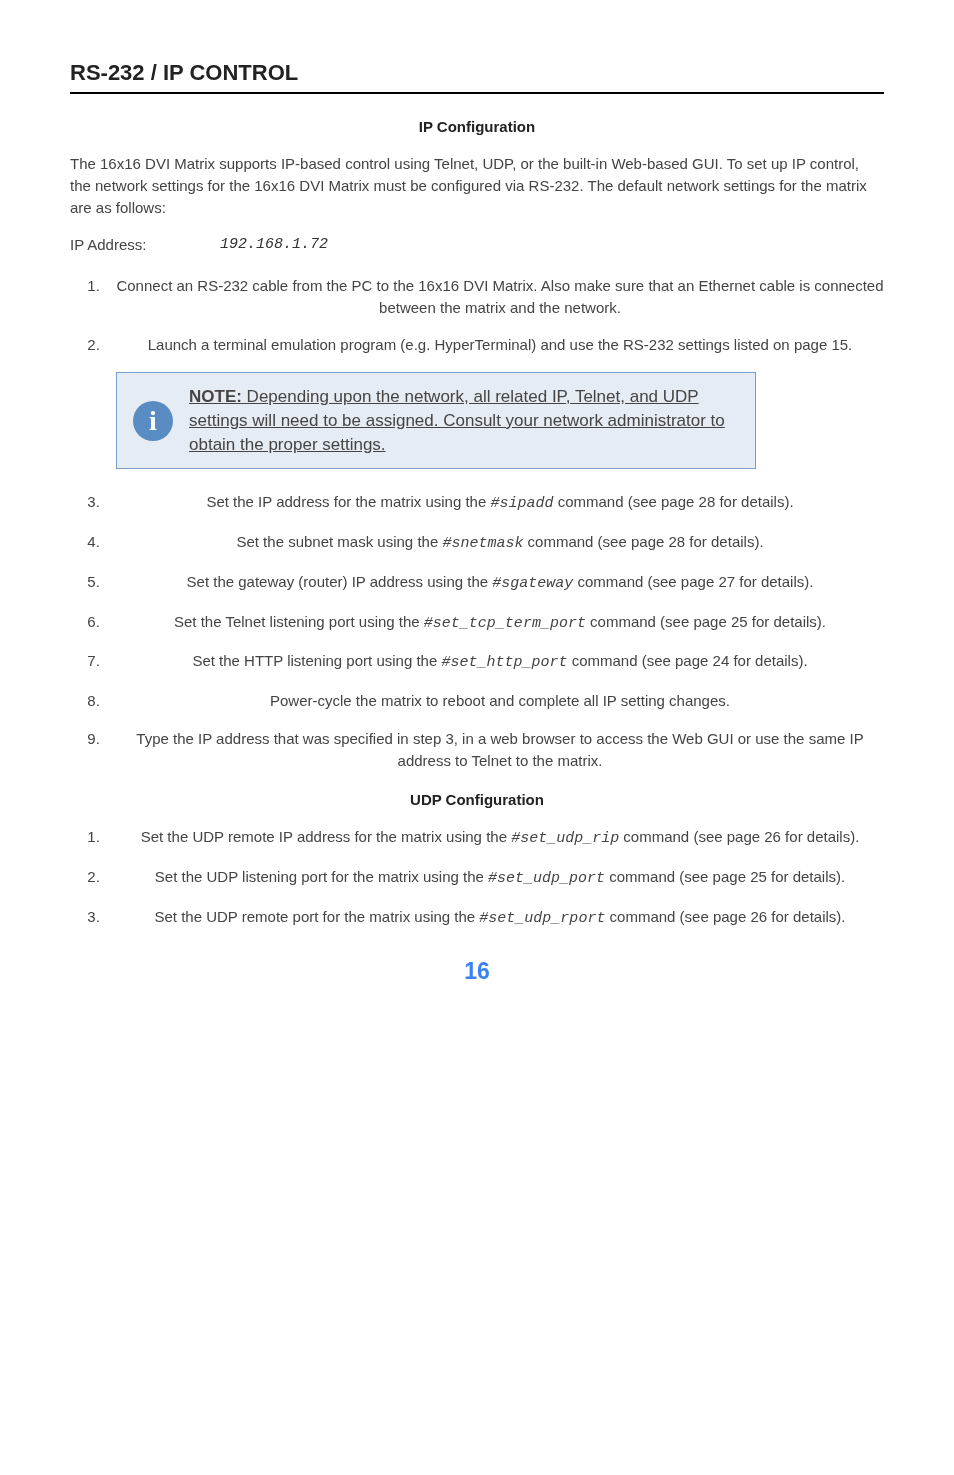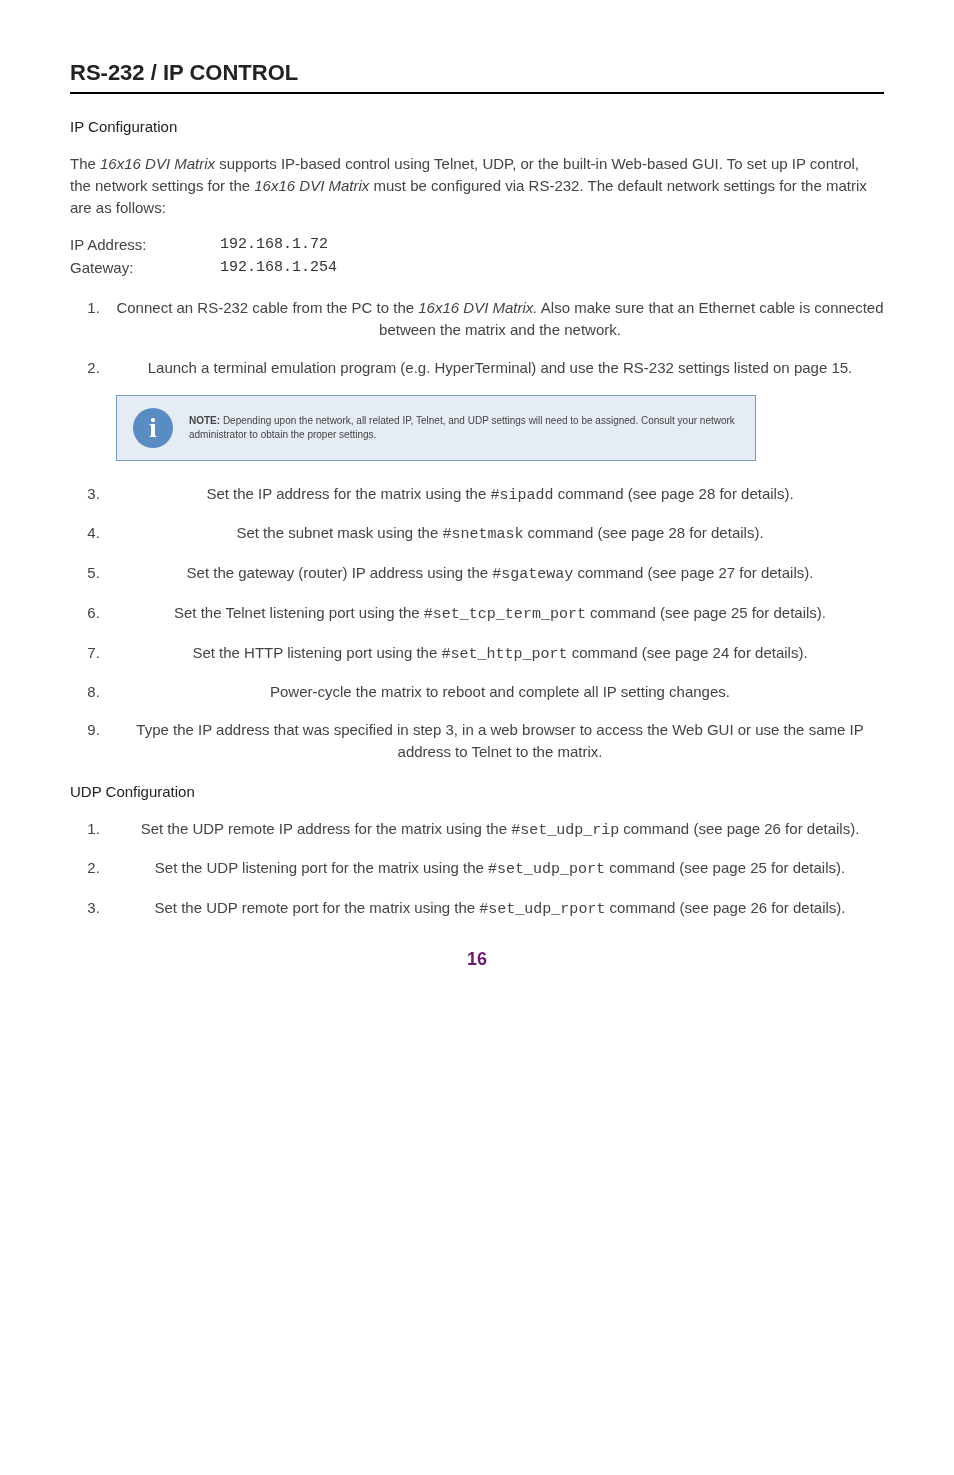--- a/index.html
+++ b/index.html
@@ -17,33 +17,33 @@
     font-weight: bold;
     margin-bottom: 6px;
     color: #222;
   }
   .header-rule {
     border: 0;
     border-top: 2px solid #000;
     margin: 0 0 24px 0;
   }
   .section-heading {
-    text-align: left;
-    font-weight: normal;
+    text-align: center;
+    font-weight: bold;
     font-size: 15px;
     margin: 20px 0 18px 0;
     color: #222;
   }
   p {
     margin: 0 0 16px 0;
     line-height: 1.45;
     color: #444;
   }
-  .italic { font-style: italic; }
-  .mono { font-family: "Courier New", Courier, monospace; }
+  .italic { }
+  .mono { font-family: "Courier New", Courier, monospace; font-style: italic; }
   .config-table {
     margin-bottom: 18px;
   }
   .config-row {
     display: flex;
     line-height: 1.5;
   }
   .config-label {
     width: 150px;
     color: #444;
@@ -80,50 +80,47 @@
     justify-content: center;
     font-size: 28px;
     font-weight: bold;
     margin-right: 16px;
     flex-shrink: 0;
     font-family: Georgia, serif;
   }
   .note-text {
     color: #444;
     line-height: 1.4;
-    font-size: 10px;
+    font-size: 17px;
+    text-decoration: underline;
   }
   .page-number {
     text-align: center;
     font-weight: bold;
-    font-size: 18px;
+    font-size: 23px;
     margin-top: 28px;
-    color: #701a75;
+    color: #3b82f6;
   }
 </style>
 </head>
 <body>
 
 <div class="header-title">RS-232 / IP CONTROL</div>
 <hr class="header-rule">
 
 <div class="section-heading">IP Configuration</div>
 
 <p>
   <span>The </span><span class="italic">16x16 DVI Matrix</span><span> supports IP-based control using Telnet, UDP, or the built-in Web-based GUI.  To set up IP control, the network settings for the </span><span class="italic">16x16 DVI Matrix</span><span> must be configured via RS-232.  The default network settings for the matrix are as follows:</span>
 </p>
 
 <div class="config-table">
   <div class="config-row">
     <span class="config-label">IP Address:</span>
     <span class="mono">192.168.1.72</span>
-  </div>
-  <div class="config-row">
-    <span class="config-label">Gateway:</span>
-    <span class="mono">192.168.1.254</span>
   </div>
 </div>
 
 <ol>
   <li>
     <span>Connect an RS-232 cable from the PC to the </span><span class="italic">16x16 DVI Matrix.</span><span>  Also make sure that an Ethernet cable is connected between the matrix and the network.</span>
   </li>
   <li>Launch a terminal emulation program (e.g. HyperTerminal) and use the RS-232 settings listed on page 15.</li>
 </ol>
 

